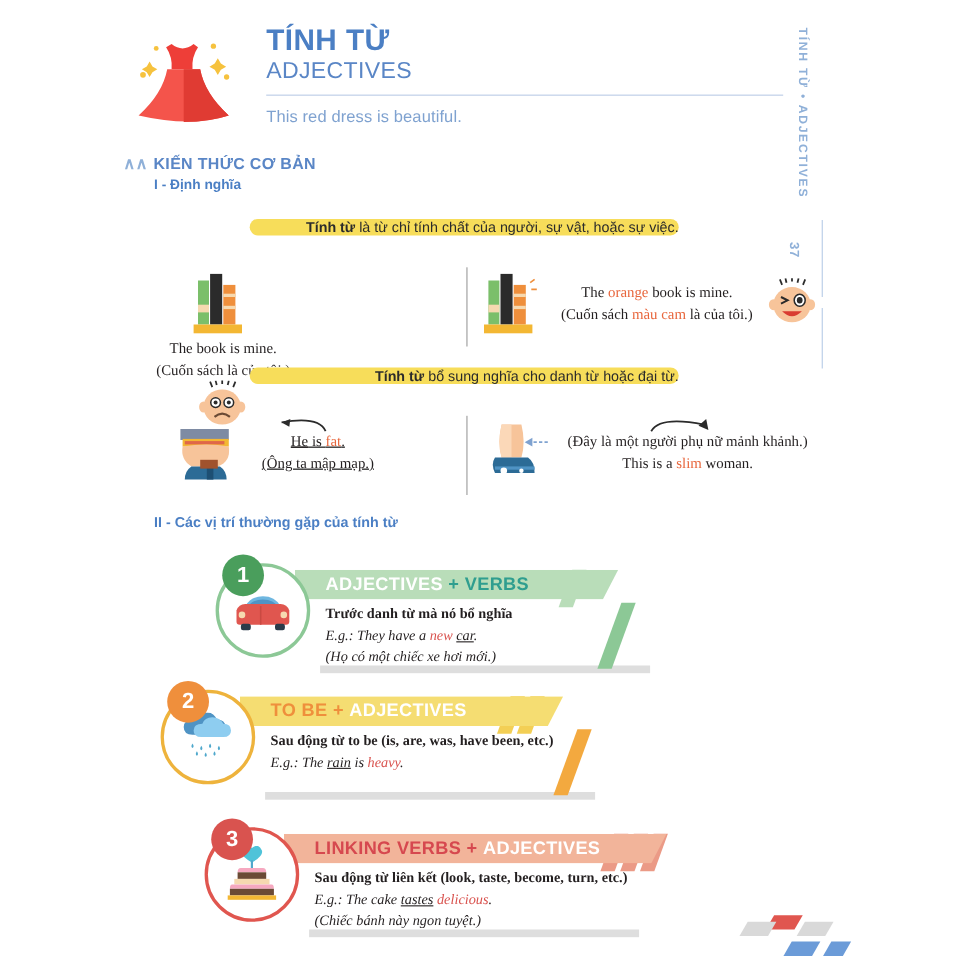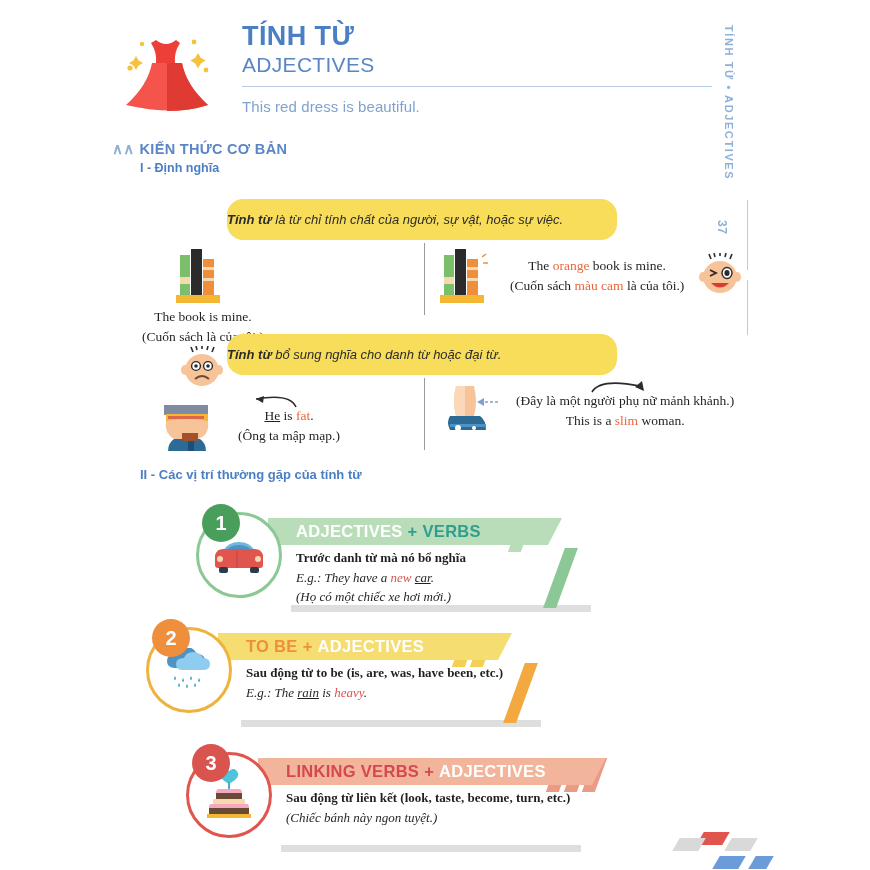--- a/index.html
+++ b/index.html
@@ -53,41 +53,41 @@
   
   .sec-head{position:absolute;color:#5a86c6;font-weight:bold;}
   .kt{left:112px;top:140px;font-size:14.5px;letter-spacing:.3px;}
   .kt .chev{display:inline-block;margin-right:5px;color:#8fb0d8;font-size:15px;}
   .sub1{left:140px;top:161px;font-size:12.5px;color:#4b7fc4;font-weight:bold;}
   .sec2{left:140px;top:467px;font-size:13px;color:#4b7fc4;font-weight:bold;}
 
   
   .banner{
     position:absolute;background:#f7dd5a;border-radius:16px;
-    display:flex;align-items:center;justify-content:flex-start;
-    color:#2b2b2b;font-size:13px;height:41px;font-style:italic;
+    display:flex;align-items:center;justify-content:flex-end;
+    color:#2b2b2b;font-size:13px;height:15px;
   }
   .banner b{font-weight:bold;}
   .banner1{left:227px;top:199px;width:390px;}
   .banner2{left:227px;top:334px;width:390px;}
 
   
   .ex-divider{position:absolute;width:1px;background:#9a9a9a;}
   .div1{left:424px;top:243px;height:72px;}
   .div2{left:424px;top:378px;height:72px;}
 
   .ex{position:absolute;display:flex;align-items:center;}
   .ex-text{
     font-family:"Liberation Serif",serif;font-size:13.5px;color:#231f20;
     text-align:center;line-height:1.45;
   }
   .ex-text .hl{color:#e8663c;}
   .ex1{left:128px;top:245px;flex-direction:column;}
   .ex2{left:438px;top:245px;}
-  .ex3{left:160px;top:395px;}
+  .ex3{left:160px;top:380px;text-decoration:underline;}
   .ex4{left:440px;top:380px;}
 
   .books{width:58px;height:62px;position:relative;}
   .face{width:46px;height:46px;position:relative;}
 
   
   .card{position:absolute;height:110px;}
   .card .circle{
     position:absolute;left:0;top:8px;width:86px;height:86px;border-radius:50%;
     background:#ffffff;border:3px solid #cfcfcf;box-sizing:border-box;
@@ -382,20 +382,21 @@
         <rect x="15" y="24" width="26" height="6" fill="#6b4a35"></rect>
         <rect x="12" y="30" width="32" height="5" fill="#f6d9b0"></rect>
         <path d="M10,35 h36 q2,0 2,4 h-40 q0,-4 2,-4z" fill="#f6a8c0"></path>
         <rect x="8" y="39" width="40" height="6" fill="#6b4a35"></rect>
         <rect x="6" y="45" width="44" height="4" fill="#f3b733"></rect>
       </svg>
     </div>
     <div class="badge" style="background:#d9534f;">3</div>
     <div class="body" style="width:370px;">
       <div class="l1">Sau động từ liên kết (look, taste, become, turn, etc.)</div>
+      <div class="l2"><span>E.g.: </span><span>The cake </span><u>tastes</u><span> </span><span style="color:#d9534f;">delicious</span><span>.</span></div>
       <div class="l3">(Chiếc bánh này ngon tuyệt.)</div>
     </div>
   </div>
 
   <div class="decor" style="left:700px;top:832px;background:#e0564f;"></div>
   <div class="decor" style="left:676px;top:838px;background:#d9d9d9;"></div>
   <div class="decor" style="left:728px;top:838px;background:#d9d9d9;"></div>
   <div class="decor" style="left:716px;top:856px;background:#6b9bd8;"></div>
   <div class="decor" style="left:752px;top:856px;background:#6b9bd8;width:18px;"></div>
 

